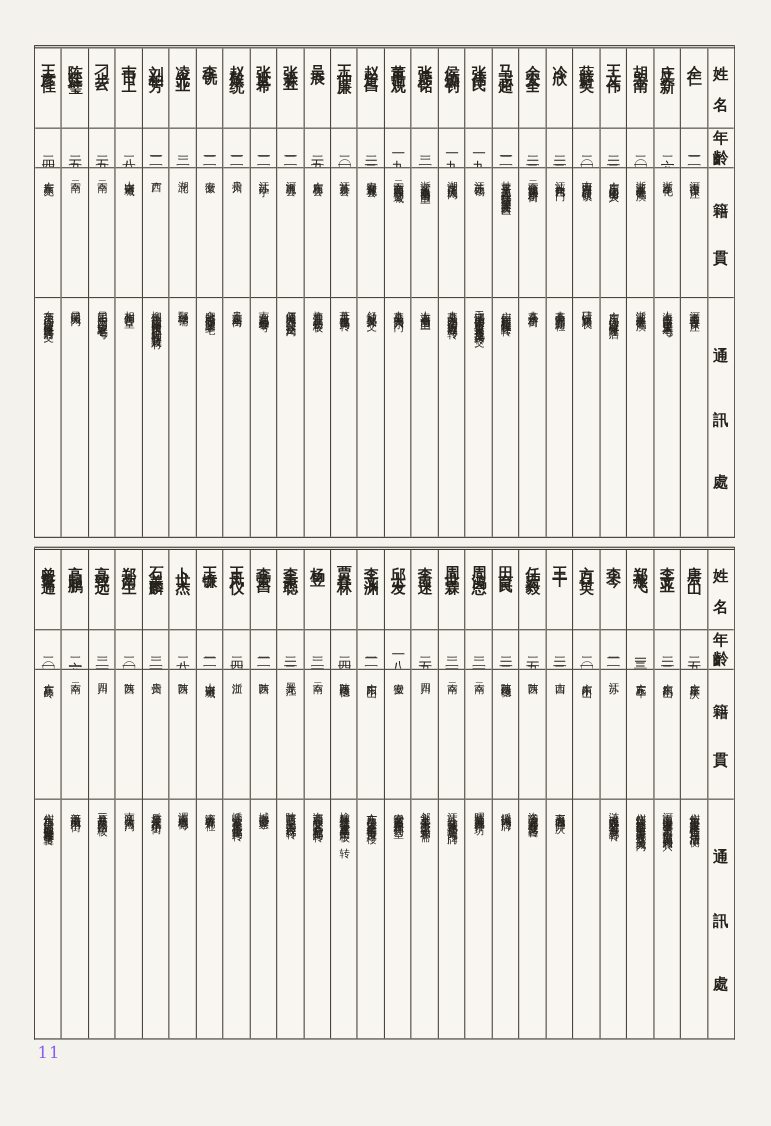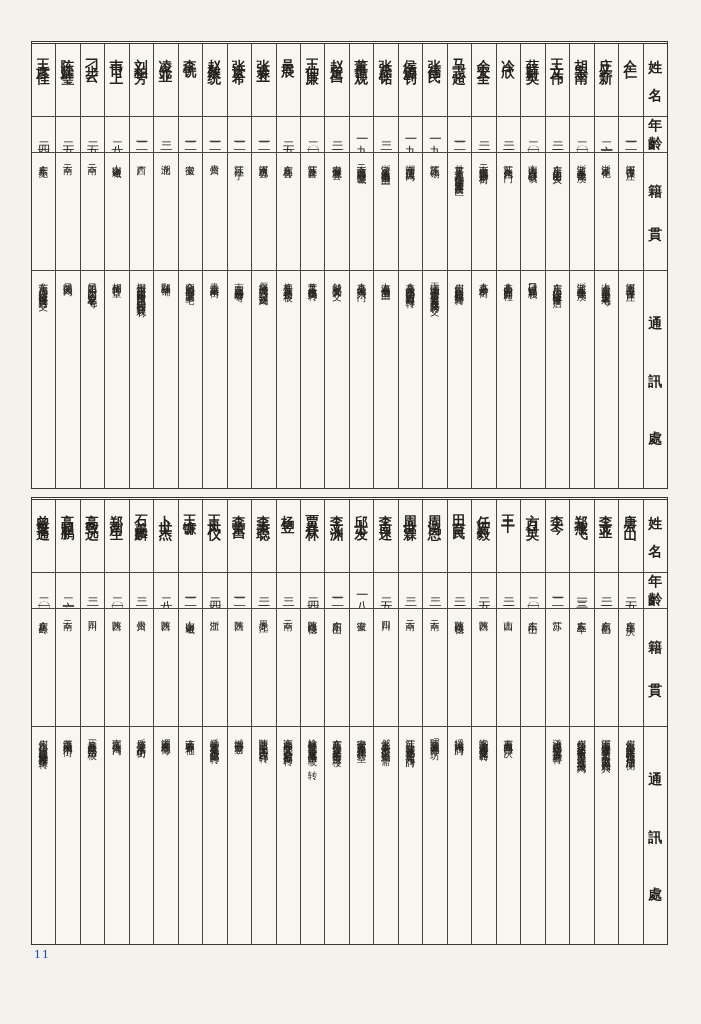--- a/index.html
+++ b/index.html
@@ -36,21 +36,21 @@
   .name-cell .vtext   { font-size:13.5px; font-weight:700; letter-spacing:6px; }
   .age-cell .vtext    { font-size:12.5px; letter-spacing:3px; }
   .origin-cell .vtext, .address-cell .vtext { font-size:9.5px; line-height:11.5px; letter-spacing:1.5px; }
   .header-cell {
     flex-direction:column; align-items:center; justify-content:space-evenly;
     font-size:14px; font-weight:700;
   }
   .note { font-size:8px; letter-spacing:0; }
   .page-number {
     position:absolute; left:34px; top:948px;
-    font-size:11px; color:#1d4ed8; letter-spacing:1px;
+    font-size:15px; color:#8b5cf6; letter-spacing:1px;
   }
 </style>
 </head>
 <body>
 
 <div class="sheet">
   <div class="table-block">
       <div class="col header-col">
         <div class="cell header-cell name-cell">
           <span>姓</span>

